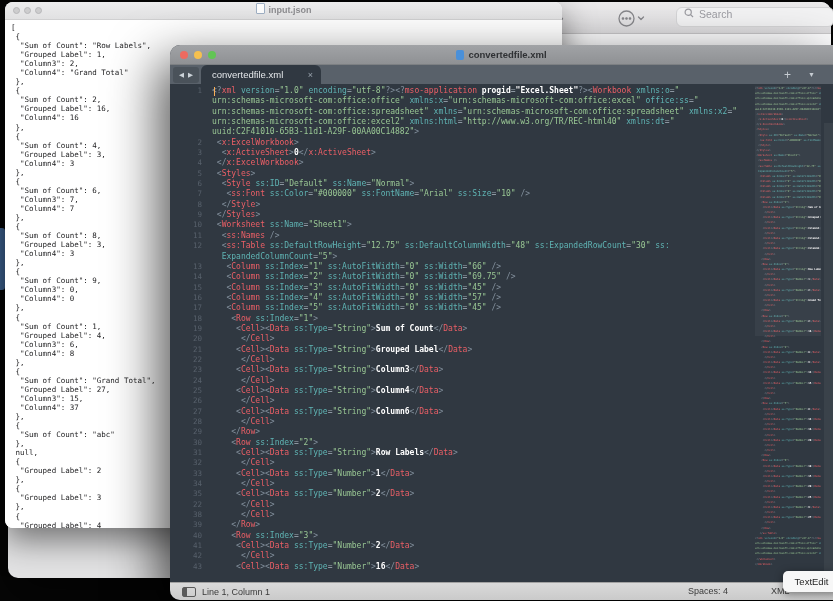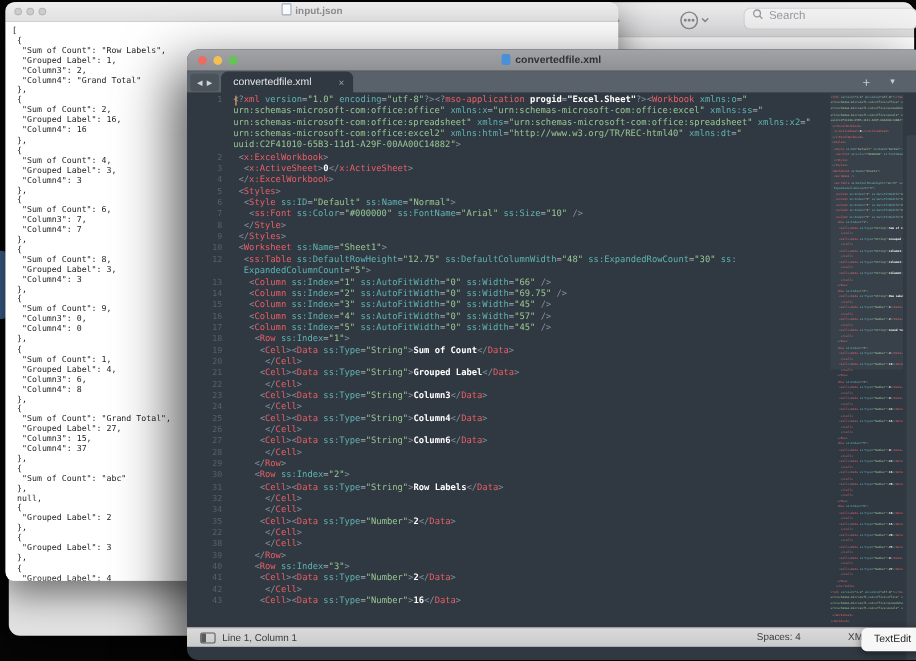--- a/index.html
+++ b/index.html
@@ -64,21 +64,21 @@
   .cd i,.mrow i{font-style:normal;}
   i.pu{color:var(--punctuation);} i.tg{color:var(--tag);} i.at{color:var(--attribute);}
   i.st{color:var(--string);} i.eq{color:#a8b2bc;} i.tx,i.tw{color:var(--text);font-weight:600;} i.pl{}
   .caret{position:absolute;left:43.5px;top:3px;width:1.5px;height:8.5px;background:var(--caret);}
 
   .minimap{position:absolute;left:585px;top:2px;width:66px;height:494px;overflow:hidden;}
   .mrow{white-space:pre;font:2.6px/5.18px "DejaVu Sans Mono",monospace;height:5.18px;}
   .mm-viewport{position:absolute;left:585px;top:2px;width:66px;height:250px;background:rgba(255,255,255,.045);}
   .scrollstrip{position:absolute;right:0;top:39px;height:499px;width:9px;background:rgba(255,255,255,.05);}
 
-  .sw-status{position:absolute;left:0;right:0;bottom:12px;height:17px;background:linear-gradient(#dadada,#cacaca);
+  .sw-status{position:absolute;left:0;right:0;bottom:0;height:17px;background:linear-gradient(#dadada,#cacaca);
       border-top:1px solid #a2a2a2;font-size:9px;color:#3a3a3a;}
   .st-left{position:absolute;left:12px;top:0;height:17px;display:flex;align-items:center;gap:6px;}
   .st-icon{display:inline-block;width:12px;height:8px;border:1px solid #5a5a5a;border-radius:2px;
       background:linear-gradient(to right,#5a5a5a 0 4px,transparent 4px);}
   .st-spaces{position:absolute;left:518px;top:0;line-height:17px;}
   .st-syntax{position:absolute;left:601px;top:0;line-height:17px;}
 
   
   .tooltip{position:absolute;left:783px;top:571px;width:57px;height:21px;background:#f7f7f7;border-radius:5px;
       box-shadow:0 2px 8px rgba(0,0,0,.45);text-align:center;line-height:21px;font-size:9.5px;color:#1f1f1f;z-index:50;}
@@ -218,21 +218,21 @@
     </div>
 
     <div class="sw-editor">
       <div style="padding-top:2px;">
           <div class="crow">
             <span class="ln">1</span>
             <span class="cd"><i class="pu">&lt;?</i><i class="tg">xml</i><i class="pl"> </i><i class="at">version</i><i class="eq">=</i><i class="st">"</i><i class="st">1.0"</i><i class="pl"> </i><i class="at">encoding</i><i class="eq">=</i><i class="st">"</i><i class="st">utf-8"</i><i class="pu">?&gt;</i><i class="pu">&lt;?</i><i class="tg">mso-application</i><i class="pl"> </i><i class="tw">progid</i><i class="eq">=</i><i class="tw">"</i><i class="tw">Excel.Sheet"</i><i class="pu">?&gt;</i><i class="pu">&lt;</i><i class="tg">Workbook</i><i class="pl"> </i><i class="at">xmlns:o</i><i class="eq">=</i><i class="st">"</i></span>
           </div>
           <div class="crow">
             <span class="ln"></span>
-            <span class="cd"><i class="st">urn:schemas-microsoft-com:office:office"</i><i class="pl"> </i><i class="at">xmlns:x</i><i class="eq">=</i><i class="st">"</i><i class="st">urn:schemas-microsoft-com:office:excel"</i><i class="pl"> </i><i class="at">xmlns:ss</i><i class="eq">=</i><i class="st">"</i></span>
+            <span class="cd"><i class="st">urn:schemas-microsoft-com:office:office"</i><i class="pl"> </i><i class="at">xmlns:x</i><i class="eq">=</i><i class="st">"</i><i class="st">urn:schemas-microsoft-com:office:excel"</i><i class="pl"> </i><i class="at">office:ss</i><i class="eq">=</i><i class="st">"</i></span>
           </div>
           <div class="crow">
             <span class="ln"></span>
             <span class="cd"><i class="st">urn:schemas-microsoft-com:office:spreadsheet"</i><i class="pl"> </i><i class="at">xmlns</i><i class="eq">=</i><i class="st">"</i><i class="st">urn:schemas-microsoft-com:office:spreadsheet"</i><i class="pl"> </i><i class="at">xmlns:x2</i><i class="eq">=</i><i class="st">"</i></span>
           </div>
           <div class="crow">
             <span class="ln"></span>
             <span class="cd"><i class="st">urn:schemas-microsoft-com:office:excel2"</i><i class="pl"> </i><i class="at">xmlns:html</i><i class="eq">=</i><i class="st">"</i><i class="st">http://www.w3.org/TR/REC-html40"</i><i class="pl"> </i><i class="at">xmlns:dt</i><i class="eq">=</i><i class="st">"</i></span>
           </div>
           <div class="crow">
@@ -269,20 +269,24 @@
           </div>
           <div class="crow">
             <span class="ln">9</span>
             <span class="cd"><i class="tx"> </i><i class="pu">&lt;/</i><i class="tg">Styles</i><i class="pu">&gt;</i></span>
           </div>
           <div class="crow">
             <span class="ln">10</span>
             <span class="cd"><i class="tx"> </i><i class="pu">&lt;</i><i class="tg">Worksheet</i><i class="pl"> </i><i class="at">ss:Name</i><i class="eq">=</i><i class="st">"</i><i class="st">Sheet1"</i><i class="pu">&gt;</i></span>
           </div>
           <div class="crow">
+            <span class="ln">11</span>
+            <span class="cd"><i class="tx">  </i><i class="pu">&lt;</i><i class="tg">ss:Names</i><i class="pl"> </i><i class="pu">/&gt;</i></span>
+          </div>
+          <div class="crow">
             <span class="ln">12</span>
             <span class="cd"><i class="tx">  </i><i class="pu">&lt;</i><i class="tg">ss:Table</i><i class="pl"> </i><i class="at">ss:DefaultRowHeight</i><i class="eq">=</i><i class="st">"</i><i class="st">12.75"</i><i class="pl"> </i><i class="at">ss:DefaultColumnWidth</i><i class="eq">=</i><i class="st">"</i><i class="st">48"</i><i class="pl"> </i><i class="at">ss:ExpandedRowCount</i><i class="eq">=</i><i class="st">"</i><i class="st">30"</i><i class="pl"> </i><i class="at">ss:</i></span>
           </div>
           <div class="crow">
             <span class="ln"></span>
             <span class="cd"><i class="pl">  </i><i class="at">ExpandedColumnCount</i><i class="eq">=</i><i class="st">"</i><i class="st">5"</i><i class="pu">&gt;</i></span>
           </div>
           <div class="crow">
             <span class="ln">13</span>
             <span class="cd"><i class="tx">   </i><i class="pu">&lt;</i><i class="tg">Column</i><i class="pl"> </i><i class="at">ss:Index</i><i class="eq">=</i><i class="st">"</i><i class="st">1"</i><i class="pl"> </i><i class="at">ss:AutoFitWidth</i><i class="eq">=</i><i class="st">"</i><i class="st">0"</i><i class="pl"> </i><i class="at">ss:Width</i><i class="eq">=</i><i class="st">"</i><i class="st">66"</i><i class="pl"> </i><i class="pu">/&gt;</i></span>
@@ -355,20 +359,24 @@
             <span class="ln">30</span>
             <span class="cd"><i class="tx">    </i><i class="pu">&lt;</i><i class="tg">Row</i><i class="pl"> </i><i class="at">ss:Index</i><i class="eq">=</i><i class="st">"</i><i class="st">2"</i><i class="pu">&gt;</i></span>
           </div>
           <div class="crow">
             <span class="ln">31</span>
             <span class="cd"><i class="tx">     </i><i class="pu">&lt;</i><i class="tg">Cell</i><i class="pu">&gt;</i><i class="pu">&lt;</i><i class="tg">Data</i><i class="pl"> </i><i class="at">ss:Type</i><i class="eq">=</i><i class="st">"</i><i class="st">String"</i><i class="pu">&gt;</i><i class="tx">Row Labels</i><i class="pu">&lt;/</i><i class="tg">Data</i><i class="pu">&gt;</i></span>
           </div>
           <div class="crow">
             <span class="ln">32</span>
             <span class="cd"><i class="tx">      </i><i class="pu">&lt;/</i><i class="tg">Cell</i><i class="pu">&gt;</i></span>
+          </div>
+          <div class="crow">
+            <span class="ln">33</span>
+            <span class="cd"><i class="tx">     </i><i class="pu">&lt;</i><i class="tg">Cell</i><i class="pu">&gt;</i><i class="pu">&lt;</i><i class="tg">Data</i><i class="pl"> </i><i class="at">ss:Type</i><i class="eq">=</i><i class="st">"</i><i class="st">Number"</i><i class="pu">&gt;</i><i class="tx">1</i><i class="pu">&lt;/</i><i class="tg">Data</i><i class="pu">&gt;</i></span>
           </div>
           <div class="crow">
             <span class="ln">34</span>
             <span class="cd"><i class="tx">      </i><i class="pu">&lt;/</i><i class="tg">Cell</i><i class="pu">&gt;</i></span>
           </div>
           <div class="crow">
             <span class="ln">35</span>
             <span class="cd"><i class="tx">     </i><i class="pu">&lt;</i><i class="tg">Cell</i><i class="pu">&gt;</i><i class="pu">&lt;</i><i class="tg">Data</i><i class="pl"> </i><i class="at">ss:Type</i><i class="eq">=</i><i class="st">"</i><i class="st">Number"</i><i class="pu">&gt;</i><i class="tx">2</i><i class="pu">&lt;/</i><i class="tg">Data</i><i class="pu">&gt;</i></span>
           </div>
           <div class="crow">

